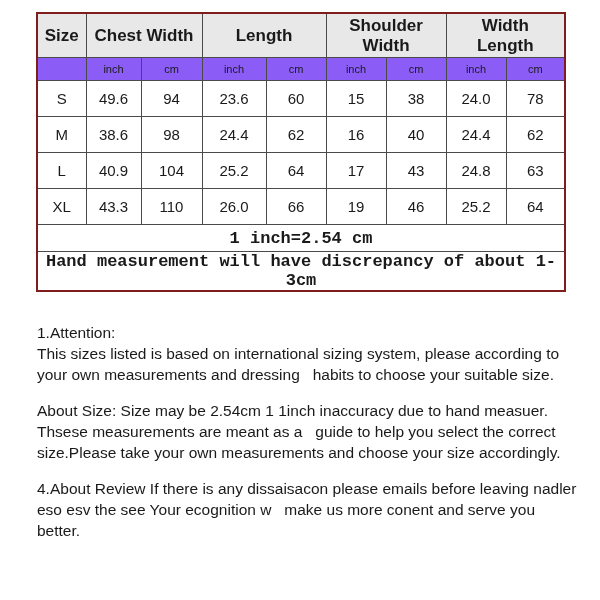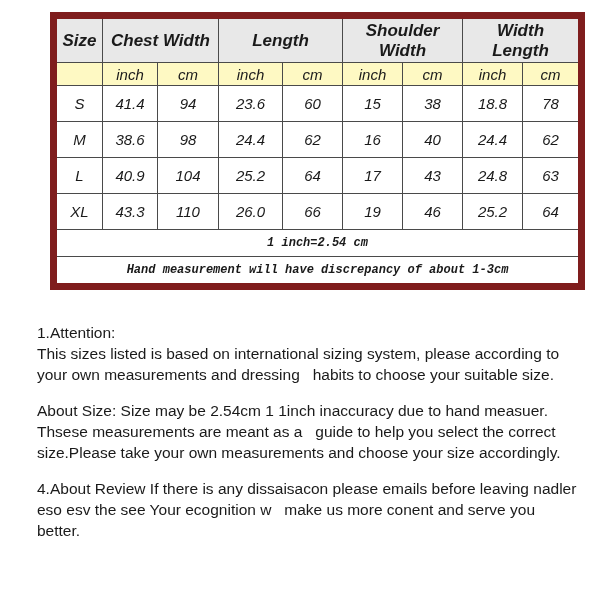--- a/index.html
+++ b/index.html
@@ -10,27 +10,26 @@
   body {
     width: 600px;
     height: 600px;
     position: relative;
     font-family: "Liberation Sans", sans-serif;
     color: #1a1a1a;
   }
   
   table.size-chart {
     position: absolute;
-    left: 50px;
+    left: 36px;
     top: 12px;
     width: 528px;
     border-collapse: collapse;
     table-layout: fixed;
-    border: 7px solid #7f1d1d;
-    font-style: italic;
+    border: 2px solid #7f1d1d;
   }
   table.size-chart th,
   table.size-chart td {
     border: 1px solid #4a4a4a;
     text-align: center;
     vertical-align: middle;
     padding: 0;
     overflow: hidden;
   }
   tr.head-row th {
@@ -39,35 +38,35 @@
     font-size: 17px;
     font-weight: bold;
     line-height: 20px;
   }
   tr.head-row .narrow {
     display: inline-block;
     max-width: 80px;
   }
   tr.unit-row th {
     height: 22px;
-    background: #fef9c3;
-    font-size: 15px;
+    background: #8b5cf6;
+    font-size: 11px;
     font-weight: normal;
   }
   tr.data-row td {
     height: 35px;
     background: #ffffff;
     font-size: 15px;
   }
   tr.footnote-row td {
     height: 26px;
     background: #ffffff;
     font-family: "Liberation Mono", "DejaVu Sans Mono", monospace;
     font-weight: bold;
-    font-size: 12px;
+    font-size: 17px;
     letter-spacing: 0px;
   }
   
   .notes {
     position: absolute;
     left: 37px;
     top: 322px;
     width: 543px;
     font-size: 15.5px;
     line-height: 21px;
@@ -109,27 +108,27 @@
     <th>inch</th>
     <th>cm</th>
     <th>inch</th>
     <th>cm</th>
     <th>inch</th>
     <th>cm</th>
   </tr>
 
   <tr class="data-row">
     <td>S</td>
-    <td>41.4</td>
+    <td>49.6</td>
     <td>94</td>
     <td>23.6</td>
     <td>60</td>
     <td>15</td>
     <td>38</td>
-    <td>18.8</td>
+    <td>24.0</td>
     <td>78</td>
   </tr>
 
   <tr class="data-row">
     <td>M</td>
     <td>38.6</td>
     <td>98</td>
     <td>24.4</td>
     <td>62</td>
     <td>16</td>

